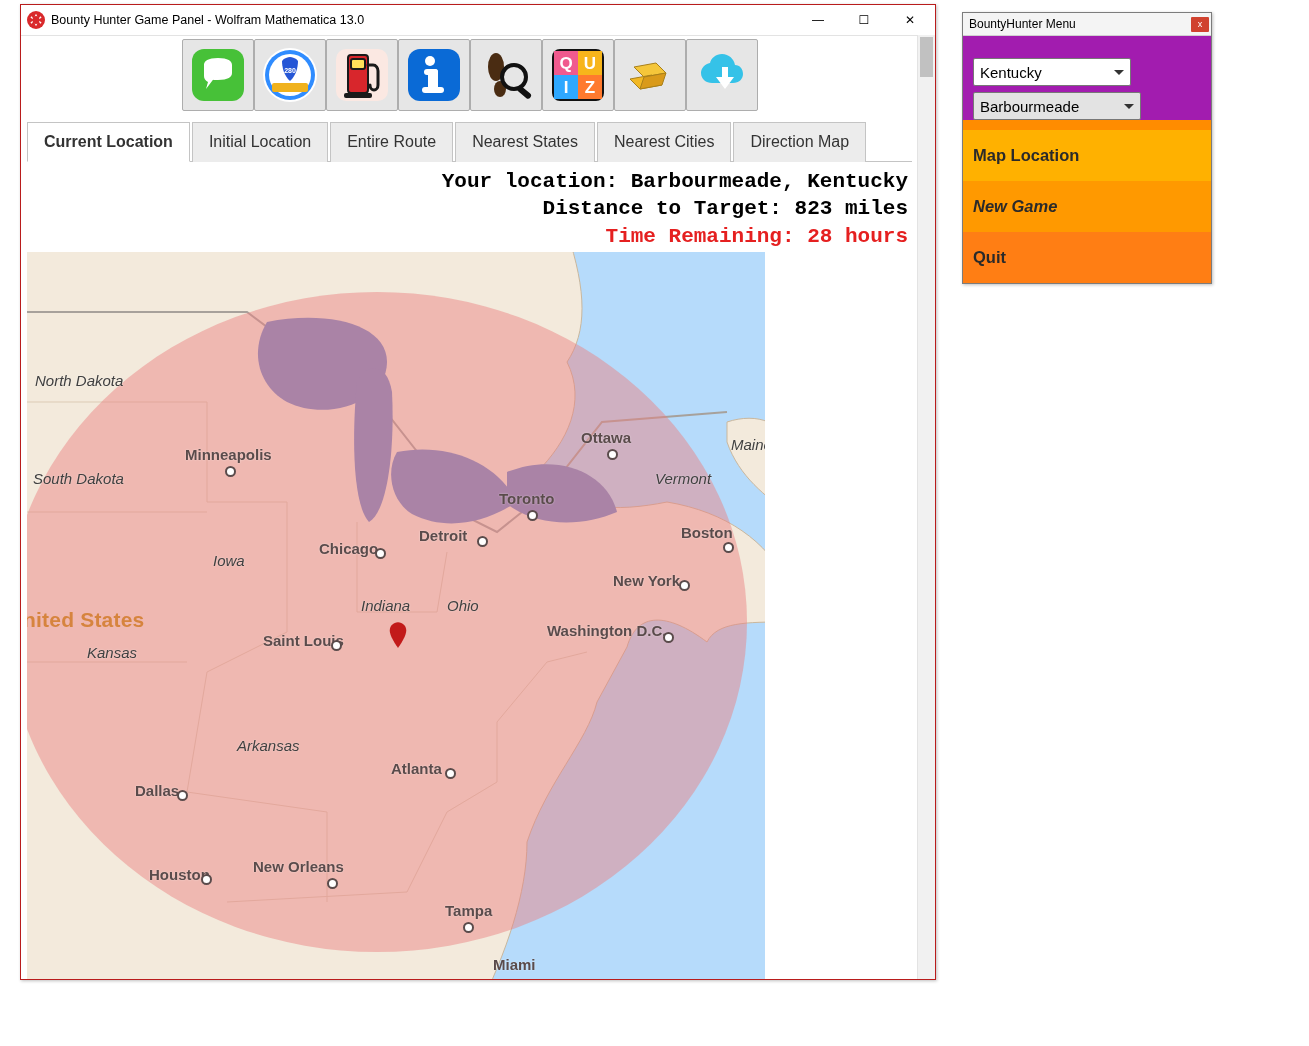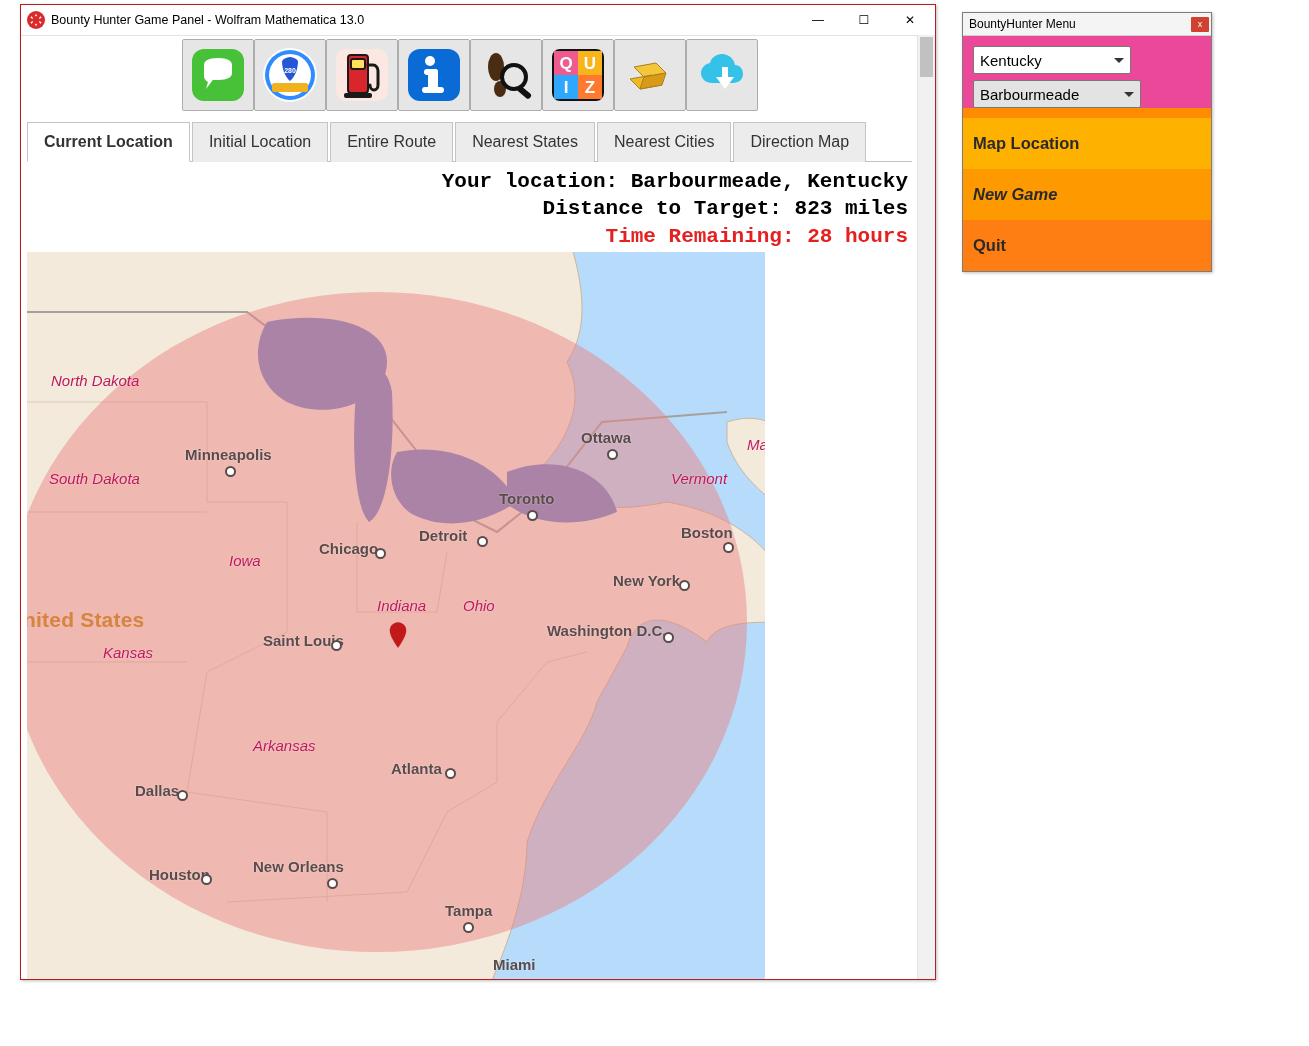--- a/index.html
+++ b/index.html
@@ -158,24 +158,23 @@
     font-family: "Segoe UI", sans-serif;
     font-weight: 600;
     color: #5a4b4b;
     font-size: 15px;
     white-space: nowrap;
     text-shadow: 0 0 2px #fff8;
   }
   .state-label {
     position: absolute;
     font-style: italic;
-    color: #be185d;
+    color: #404040;
     font-size: 15px;
     text-shadow: 0 0 2px #fff8;
-    margin-left: 16px;
   }
   .us-label {
     position: absolute;
     color: #d6843e;
     font-weight: 700;
     font-size: 21px;
     letter-spacing: .2px;
   }
   .marker {
     position: absolute;
@@ -497,21 +496,21 @@
   </div>
 </div>
 
 <div class="menu-window">
   <div class="menu-title">
     <span>BountyHunter Menu</span>
     <span class="spacer"></span>
     <div class="menu-close">x</div>
   </div>
   <div class="menu-body">
-    <div style="padding:4px 4px 0 4px; background:#ec4899;">
+    <div style="padding:16px 4px 0 4px; background:#a21caf;">
       <div class="dd" style="width:146px">
         <span>Kentucky</span>
         <span class="spacer"></span>
         <span class="caret"></span>
       </div>
       <div class="dd gray" style="width:156px">
         <span>Barbourmeade</span>
         <span class="spacer"></span>
         <span class="caret"></span>
       </div>

